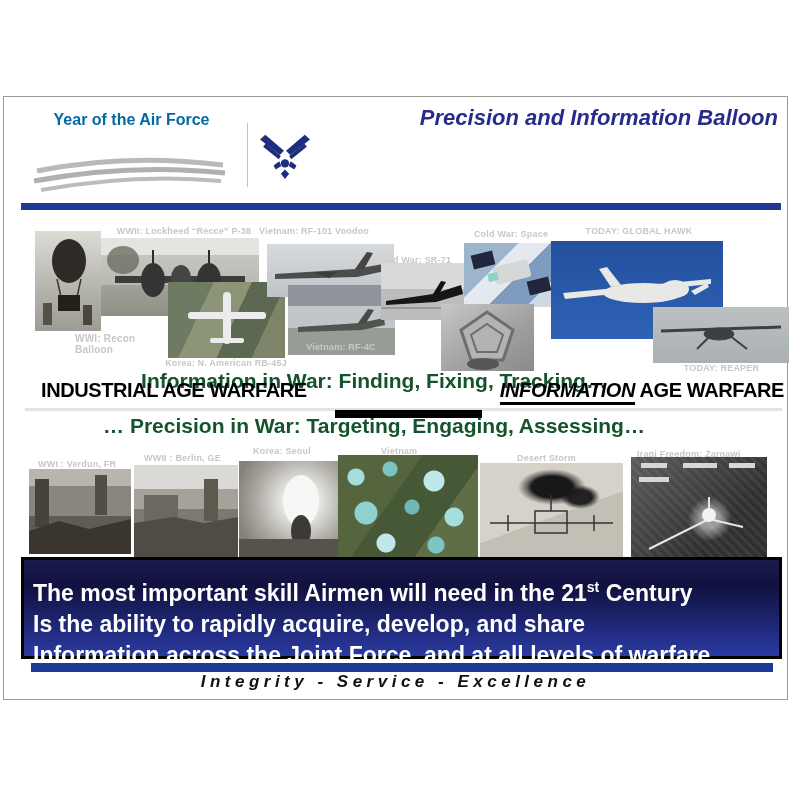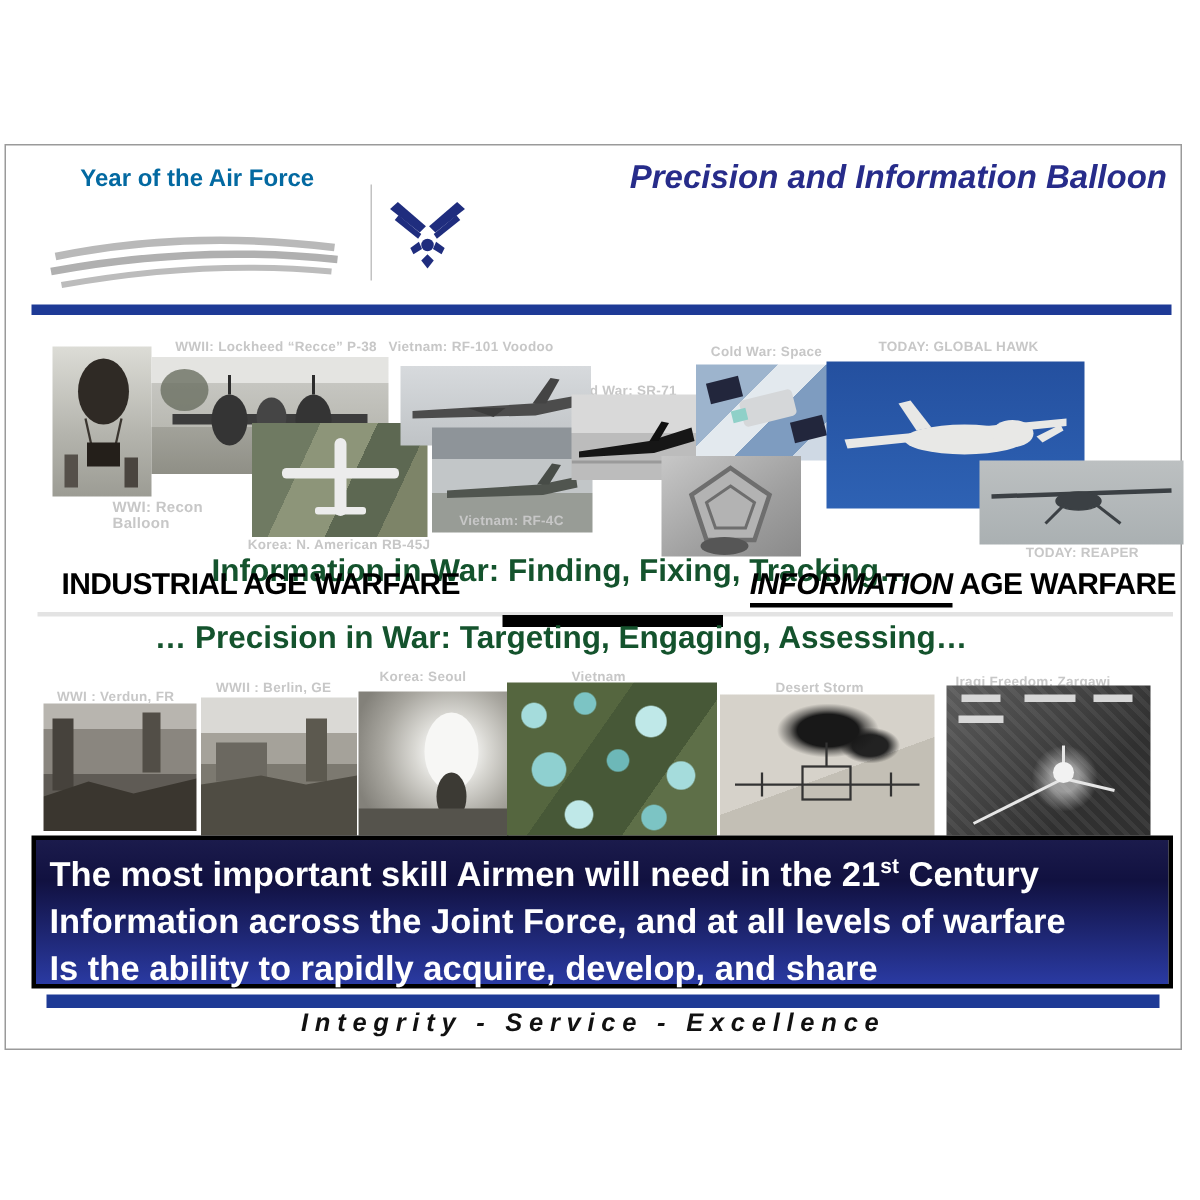--- a/index.html
+++ b/index.html
@@ -73,21 +73,21 @@
   .age-label{position:absolute;top:282px;color:#000;font-weight:bold;font-size:20px;letter-spacing:-.4px;}
   .age-left{left:37px;}
   .age-right{right:3px;}
   .info-word{font-style:italic;border-bottom:3px solid #000;padding-bottom:1px;}
   .gray-line{position:absolute;left:21px;top:311px;width:757px;height:3px;background:#e3e3e3;}
   .black-bar{position:absolute;left:331px;top:313px;width:147px;height:8px;background:#000;}
 
   
   .banner{position:absolute;left:17px;top:460px;width:761px;height:102px;box-sizing:border-box;
           border:3px solid #000;background:linear-gradient(180deg,#1b1b4c 0%,#111140 28%,#2a3aa2 100%);
-          color:#fff;font-weight:bold;font-size:23px;line-height:31px;padding:2px 0 0 9px;}
+          color:#fff;font-weight:bold;font-size:23px;line-height:31px;padding:12px 0 0 9px;}
   .banner sup{font-size:14px;}
   .banner-shadow{position:absolute;left:27px;top:566px;width:742px;height:9px;background:#1e3a96;}
 
   
   .motto{position:absolute;left:0;top:575px;width:100%;text-align:center;color:#111;
          font-weight:bold;font-style:italic;font-size:17px;letter-spacing:4.5px;}
 
   svg{display:block;}
 </style>
 </head>
@@ -284,21 +284,21 @@
           <rect x="52" y="6" width="34" height="5"></rect>
           <rect x="98" y="6" width="26" height="5"></rect>
           <rect x="8" y="20" width="30" height="5"></rect>
         </g>
         <circle cx="78" cy="58" r="7" fill="#f2f2f2"></circle>
       </svg>
     </div>
 
     <div class="banner">
       <div><span>The most important skill Airmen will need in the 21</span><sup>st</sup><span> Century</span></div>
+      <div>Is the ability to rapidly acquire, develop, and share</div>
       <div>Information across the Joint Force, and at all levels of warfare</div>
-      <div>Is the ability to rapidly acquire, develop, and share</div>
     </div>
     <div class="banner-shadow"></div>
 
     <div class="motto">Integrity - Service - Excellence</div>
 
   </div>
 </div>
 
 </body></html>

